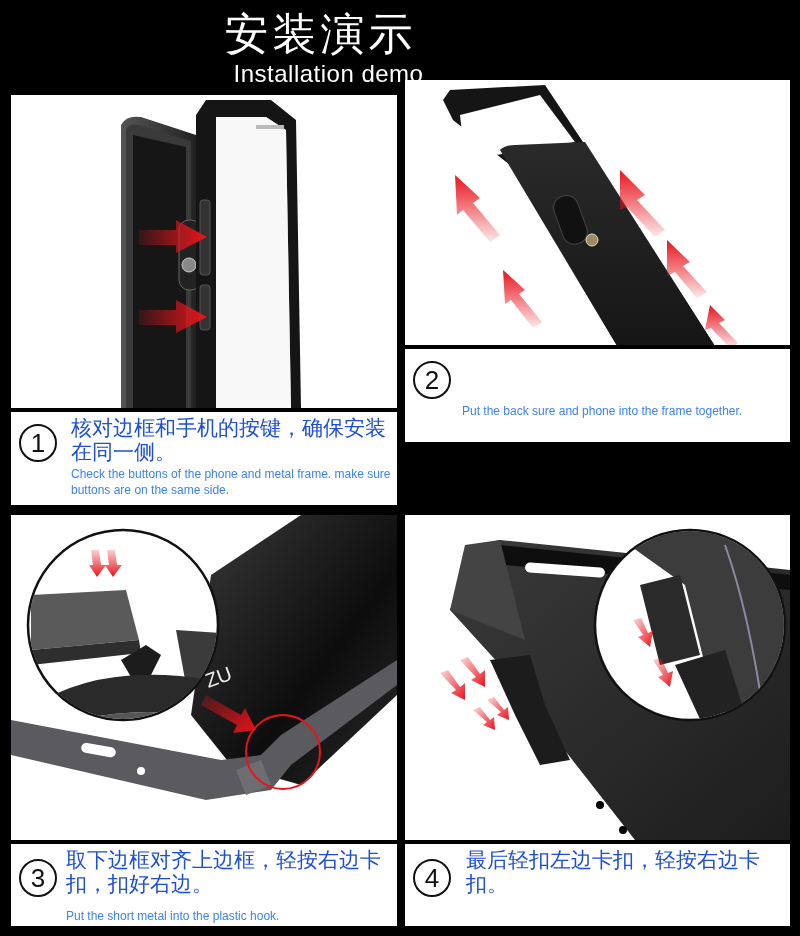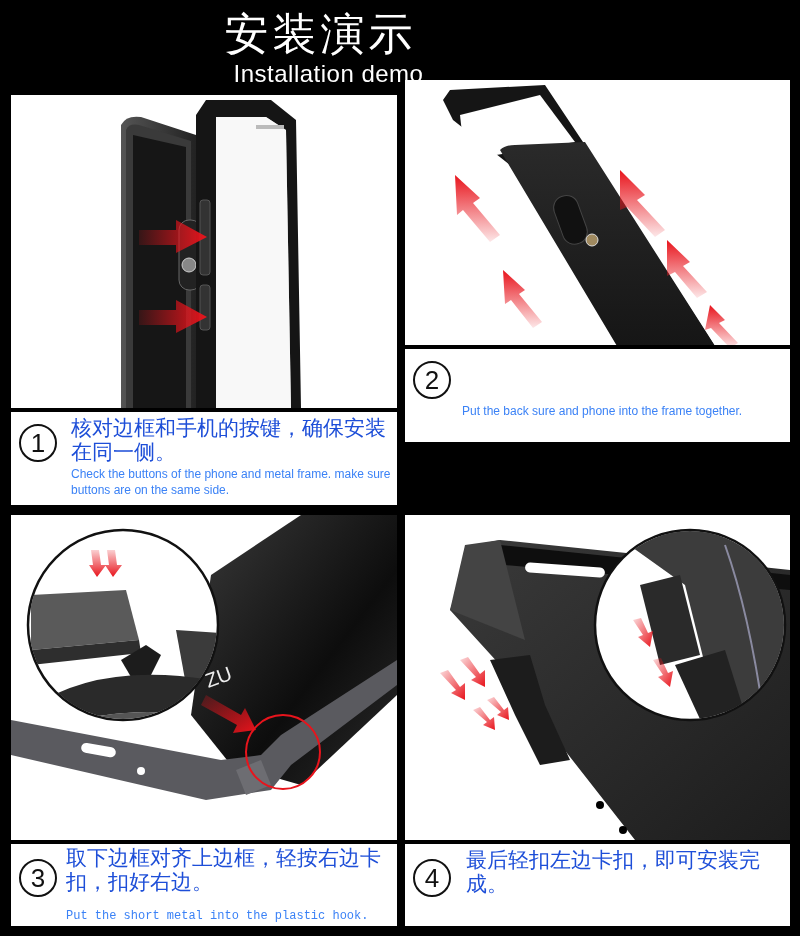--- a/index.html
+++ b/index.html
@@ -27,21 +27,21 @@
   .p3 .cap, .p4 .cap { height: 82px; }
   .num { position: absolute; left: 8px; width: 34px; height: 34px; border: 2.5px solid #111; border-radius: 50%;
          font-size: 26px; line-height: 34px; text-align: center; color: #111; font-family: "Liberation Sans", sans-serif; }
   .p1 .num, .p2 .num { top: 12px; }
   .p3 .num, .p4 .num { top: 15px; }
   .cn { position: absolute; left: 60px; right: 6px; top: 4px; font-size: 21px; line-height: 24px; color: #1d4ed8; }
   .en { position: absolute; left: 60px; right: 4px; font-size: 12px; line-height: 16px; color: #3b82f6; font-family: "Liberation Sans", sans-serif; }
   .p1 .en, .p2 .en { top: 54px; }
   .p3 .en, .p4 .en { top: 64px; }
   .p2 .cn, .p2 .en { left: 57px; }
-  .p3 .cn, .p3 .en { left: 55px; font-family: Liberation Mono, monospace; }
+  .p3 .cn, .p3 .en { left: 55px; }
   .p4 .cn, .p4 .en { left: 61px; }
 </style>
 </head>
 <body>
 
 <div class="header">
   <div class="title-cn">安装演示</div>
   <div class="title-en">Installation demo</div>
 </div>
 
@@ -194,15 +194,15 @@
       <polygon points="228,105 236,103 243,118 248,116 245,132 233,122 238,120" fill="url(#ar4)"></polygon>
       <polygon points="248,145 256,143 263,158 268,156 265,172 253,162 258,160" fill="url(#ar4)"></polygon>
       <polygon points="35,158 43,155 55,172 60,168 60,185 46,178 51,175" fill="url(#ar4)"></polygon>
       <polygon points="55,145 63,142 75,159 80,155 80,172 66,165 71,162" fill="url(#ar4)"></polygon>
       <polygon points="68,195 75,192 85,205 89,202 90,215 78,210 82,207" fill="url(#ar4)"></polygon>
       <polygon points="82,185 89,182 99,195 103,192 104,205 92,200 96,197" fill="url(#ar4)"></polygon>
     </svg>
   </div>
   <div class="cap">
     <div class="num">4</div>
-    <div class="cn">最后轻扣左边卡扣，即可安装完成。</div>
+    <div class="cn">最后轻扣左边卡扣，轻按右边卡扣。</div>
   </div>
 </div>
 
 </body></html>

